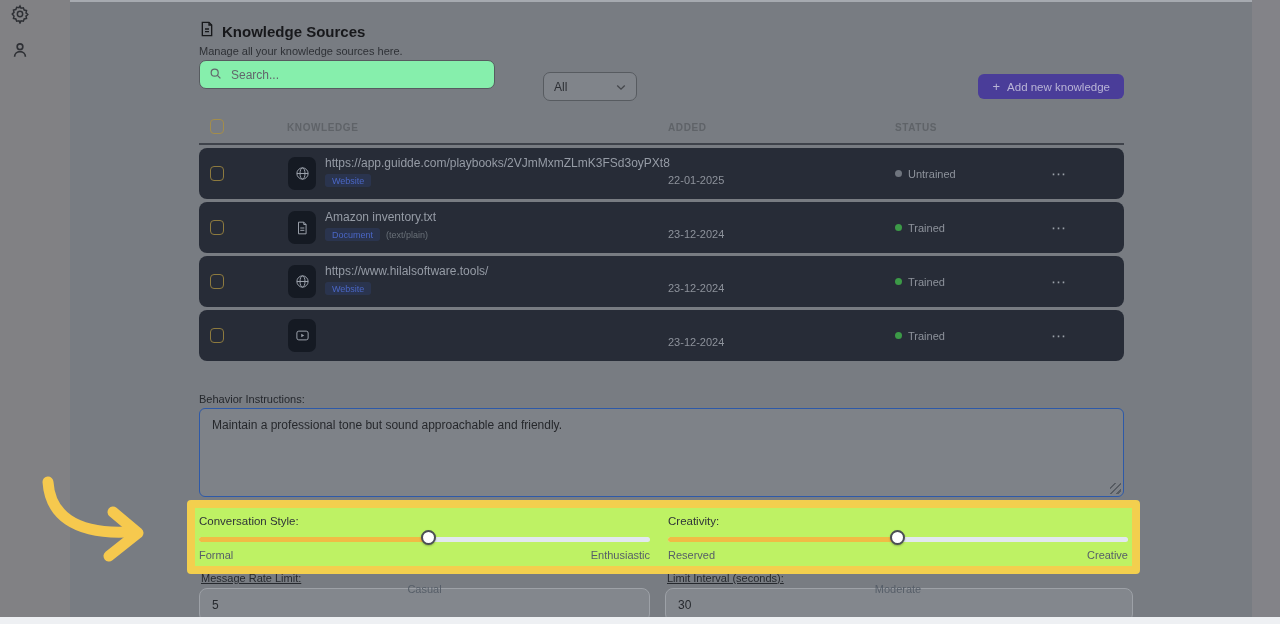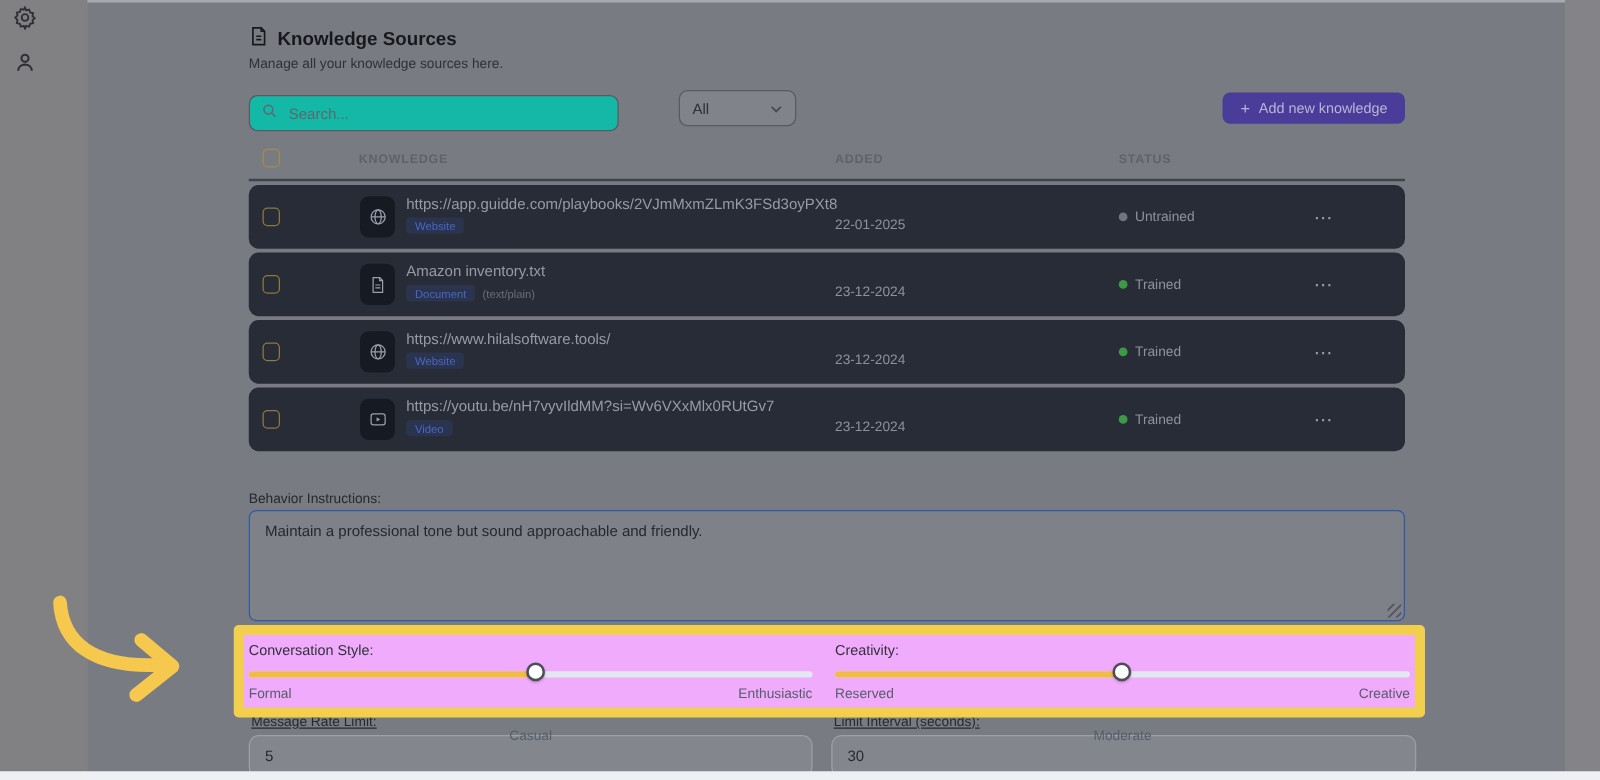--- a/index.html
+++ b/index.html
@@ -10,21 +10,21 @@
   #leftbar{left:0;top:0;width:70px;height:624px;background:#818184;}
   #rightbar{left:1252px;top:0;width:28px;height:624px;background:#838388;}
   #bottombar{left:0;top:617px;width:1280px;height:7px;background:#eef0f3;z-index:30;}
   .sideicon{left:10px;width:20px;height:20px;color:#2e3035;}
   
   #content{left:199px;top:0;width:925px;height:617px;}
   #hdr-row{left:0;top:21px;display:flex;align-items:center;gap:7px;}
   #hdr-title{font-size:15px;font-weight:bold;color:#17181b;}
   #hdr-sub{left:0;top:45px;font-size:11px;color:#2e3136;text-align:center;}
   
-  #searchbox{left:0;top:76px;width:296px;height:29px;background:#14b8a6;border:1px solid #575b60;border-radius:7px;display:flex;align-items:center;box-sizing:border-box;padding:0 9px;gap:7px;}
+  #searchbox{left:0;top:60px;width:296px;height:29px;background:#86efac;border:1px solid #575b60;border-radius:7px;display:flex;align-items:center;box-sizing:border-box;padding:0 9px;gap:7px;}
   #searchbox input{border:none;outline:none;background:transparent;font-size:12px;color:#34373c;width:100%;font-family:"Liberation Sans",sans-serif;}
   #searchbox input::placeholder{color:#62666c;}
   #filter{left:344px;top:72px;width:94px;height:29px;background:#80848a;border:1px solid #575b60;border-radius:7px;display:flex;align-items:center;justify-content:space-between;box-sizing:border-box;padding:0 10px;font-size:12px;color:#2c2f34;}
   #addbtn{right:0;top:74px;height:25px;background:#4a3d99;border:none;border-radius:6px;color:#b9b4d6;font-size:11.5px;display:flex;align-items:center;gap:7px;padding:0 14px;cursor:pointer;font-family:"Liberation Sans",sans-serif;}
   
   .th{font-size:10px;letter-spacing:.6px;color:#5f6368;font-weight:bold;top:122px;}
   .cb{box-sizing:border-box;border-radius:4px;background:transparent;display:inline-block;}
   #hdr-cb{left:11px;top:119px;width:14px;height:15px;border:1.5px solid #a38d4b;}
   #divider{left:0;top:143px;width:925px;height:2px;background:#3f434b;}
   #rows{left:0;top:148px;width:925px;}
@@ -38,21 +38,21 @@
   .extra{font-size:9px;color:#697078;}
   .rdate{position:absolute;left:469px;top:0;height:64px;display:flex;align-items:center;font-size:11px;color:#8d929b;}
   .rstatus{position:absolute;left:696px;top:0;height:51px;display:flex;align-items:center;gap:6px;font-size:11px;color:#8d929b;}
   .dot{width:7px;height:7px;border-radius:50%;display:inline-block;}
   .menu{position:absolute;left:852px;top:0;height:51px;display:flex;align-items:center;font-size:15px;letter-spacing:1px;color:#9aa0a8;cursor:pointer;}
   
   #behavior-label{left:0;top:393px;font-size:11px;color:#25282d;}
   #behavior-ta{left:0;top:408px;width:925px;height:89px;box-sizing:border-box;background:#7e8288;border:1.5px solid #2d59a8;border-radius:6px;resize:none;font-size:12px;color:#26282c;padding:9px 12px;font-family:"Liberation Sans",sans-serif;outline:none;}
   #ta-grip{left:911px;top:483px;width:11px;height:11px;background:repeating-linear-gradient(135deg,transparent 0 3px,#565b62 3px 4.5px);z-index:5;}
   
-  #spot{left:-12px;top:500px;width:953px;height:74px;box-sizing:border-box;border:8px solid #f3cf4e;background:#f0abfc;border-radius:4px;z-index:10;}
+  #spot{left:-12px;top:500px;width:953px;height:74px;box-sizing:border-box;border:8px solid #f3cf4e;background:#bef264;border-radius:4px;z-index:10;}
   .sblock{position:absolute;top:0;height:58px;}
   .slabel{position:absolute;left:0;top:7px;font-size:11.5px;color:#2f3338;}
   .track{position:absolute;left:0;top:29px;width:100%;height:5px;background:#e2e8ef;border-radius:3px;}
   .fill{position:absolute;left:0;top:29px;height:5px;background:#f0bc45;border-radius:3px;}
   .handle{position:absolute;top:21.5px;width:15px;height:15px;background:#fff;border:2px solid #4b4f55;border-radius:50%;box-sizing:border-box;box-shadow:0 1px 2px rgba(0,0,0,.25);}
   .ends{position:absolute;left:0;top:41px;width:100%;display:flex;justify-content:space-between;font-size:11px;color:#565e68;}
   .mid{position:absolute;top:41px;left:50%;transform:translateX(-50%);font-size:11px;color:#565e68;margin-top:34px;}
   
   .binlabel{top:572px;font-size:11px;color:#26292e;text-decoration:underline;}
   .bininput{top:588px;height:34px;box-sizing:border-box;background:#83878d;border:1px solid #9da1a7;border-radius:8px;font-size:12px;color:#26292e;padding:0 12px;font-family:"Liberation Sans",sans-serif;outline:none;}
@@ -197,27 +197,20 @@
   </div>
 
   <div class="row">
     <span class="cb"></span>
     <span class="tile">
           <svg viewBox="0 0 24 24" width="15" height="15" fill="none" stroke="#9aa0aa" stroke-width="1.6">
             <rect x="3" y="5" width="18" height="14" rx="3"></rect>
             <path d="M10 9.3v5.4l4.8-2.7z" fill="#9aa0aa" stroke="none"></path>
           </svg>
         </span>
-    <div class="rtext">
-      <div class="rtitle">https://youtu.be/nH7vyvIldMM?si=Wv6VXxMlx0RUtGv7</div>
-      <div class="rbadges">
-        <span class="badge">Video</span>
-        <span class="extra"></span>
-      </div>
-    </div>
     <span class="rdate">23-12-2024</span>
     <span class="rstatus">
       <span class="dot" style="background: rgb(60, 154, 71);"></span>
       <span>Trained</span>
     </span>
     <span class="menu">⋯</span>
   </div>
 </div>
 
   <div id="behavior-label" class="abs">Behavior Instructions:</div>

